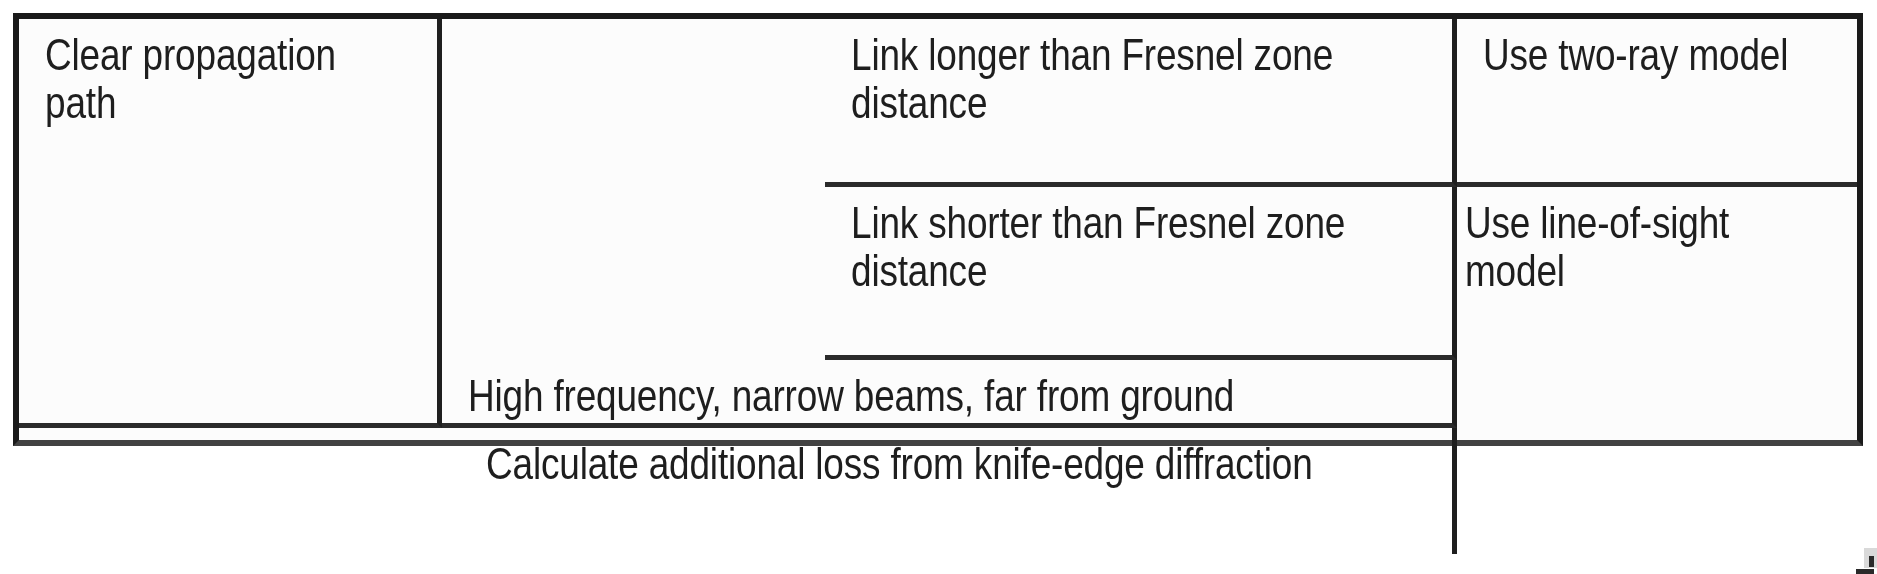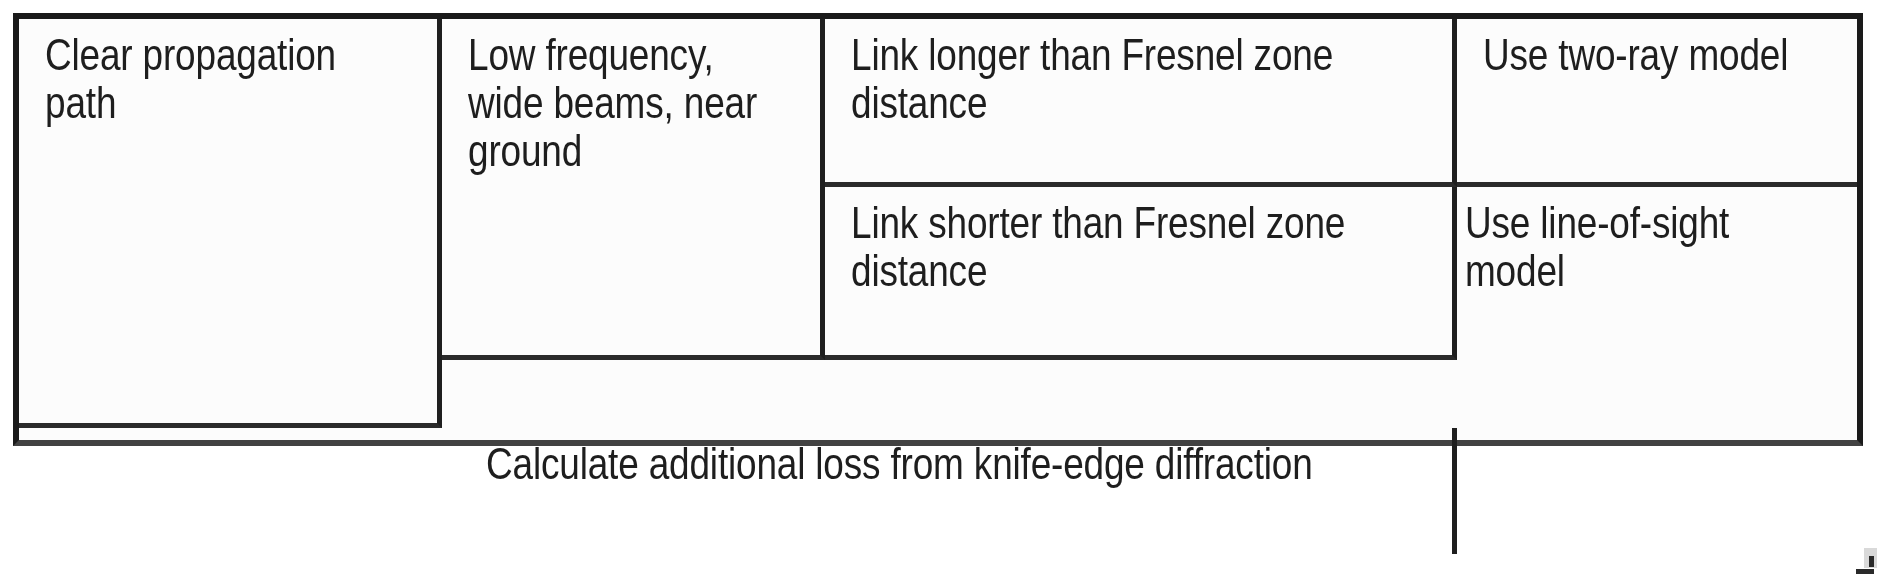--- a/index.html
+++ b/index.html
@@ -88,45 +88,43 @@
 
 <div class="screen">
 
   <div class="dtable">
 
     <div class="cell cell-clear-path b-r b-b">
       <span class="txt">Clear propagation
 path</span>
     </div>
 
-    <div class="cell cell-low-freq b-r b-b">
-      <span class="txt">Low frequency,
-wide beams, near
-ground</span>
-    </div>
 
     <div class="cell cell-link-longer b-r b-b">
       <span class="txt">Link longer than Fresnel zone
 distance</span>
     </div>
 
     <div class="cell cell-two-ray b-b">
       <span class="txt">Use two-ray model</span>
     </div>
 
     <div class="cell cell-link-shorter b-r b-b">
       <span class="txt">Link shorter than Fresnel zone
 distance</span>
     </div>
 
     <div class="cell cell-los">
       <span class="txt">Use line-of-sight
 model</span>
     </div>
 
+    <div class="cell cell-high-freq b-r b-b">
+      <span class="txt">High frequency, narrow beams, far from ground</span>
+    </div>
 
 
     <div class="cell cell-knife-edge b-r">
       <span class="txt">Calculate additional loss from knife-edge diffraction</span>
     </div>
 
   </div>
 
   <div class="corner-smudge"></div>
   <div class="artifact-tick"></div>

